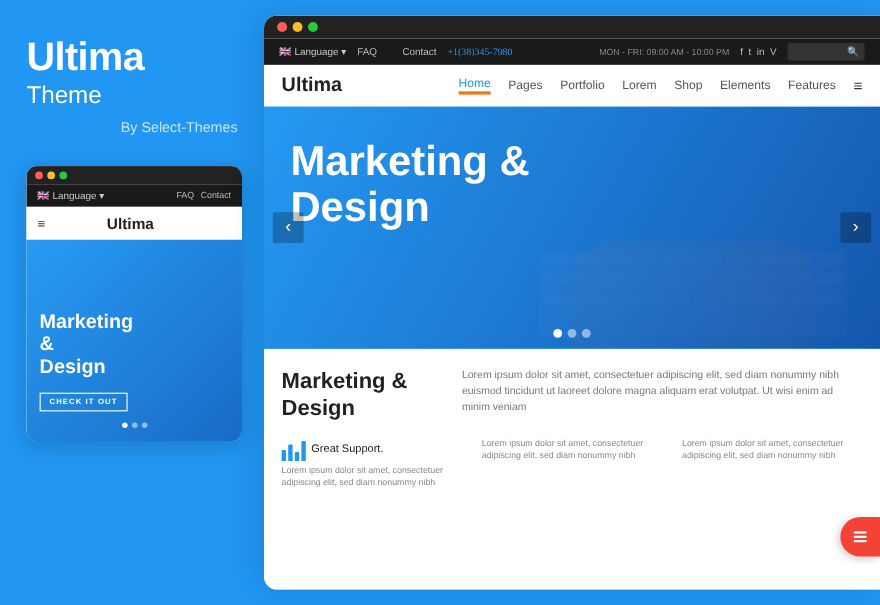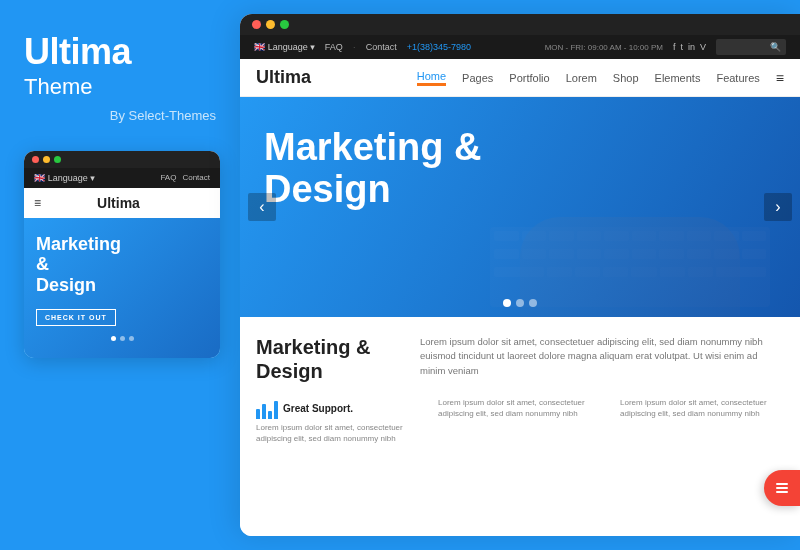--- a/index.html
+++ b/index.html
@@ -118,20 +118,21 @@
     }
     .mobile-hero-img {
       position: absolute;
       top: 0; left: 0; right: 0; bottom: 0;
       background: #4db6f5;
       z-index: 0;
     }
     .mobile-hero-content {
       position: relative;
       z-index: 2;
+      margin-top: 48px;
     }
     .mobile-hero-title {
       font-size: 18px;
       font-weight: 800;
       color: #fff;
       line-height: 1.15;
       margin-bottom: 10px;
     }
     .mobile-hero-btn {
       display: inline-block;
@@ -196,20 +197,21 @@
     .desktop-topnav-right {
       display: flex;
       align-items: center;
       gap: 10px;
       font-size: 9px;
       color: #999;
     }
     .topnav-phone {
       color: #2196F3;
       font-size: 9px;
+      font-family: Liberation Serif, serif;
     }
     .desktop-nav-icons {
       display: flex;
       gap: 5px;
       font-size: 9px;
       color: #bbb;
     }
     .desktop-search-box {
       background: #333;
       width: 70px;
@@ -406,21 +408,21 @@
       justify-content: center;
       gap: 2px;
     }
     .bar-chart-bar {
       width: 4px;
       background: #2196F3;
       border-radius: 1px 1px 0 0;
     }
     .feature-title {
       font-size: 10px;
-      font-weight: 700;
+      font-weight: 400;
       color: #222;
     }
     .feature-text {
       font-size: 8px;
       color: #888;
       line-height: 1.4;
     }
 
     
     .floating-btn {

